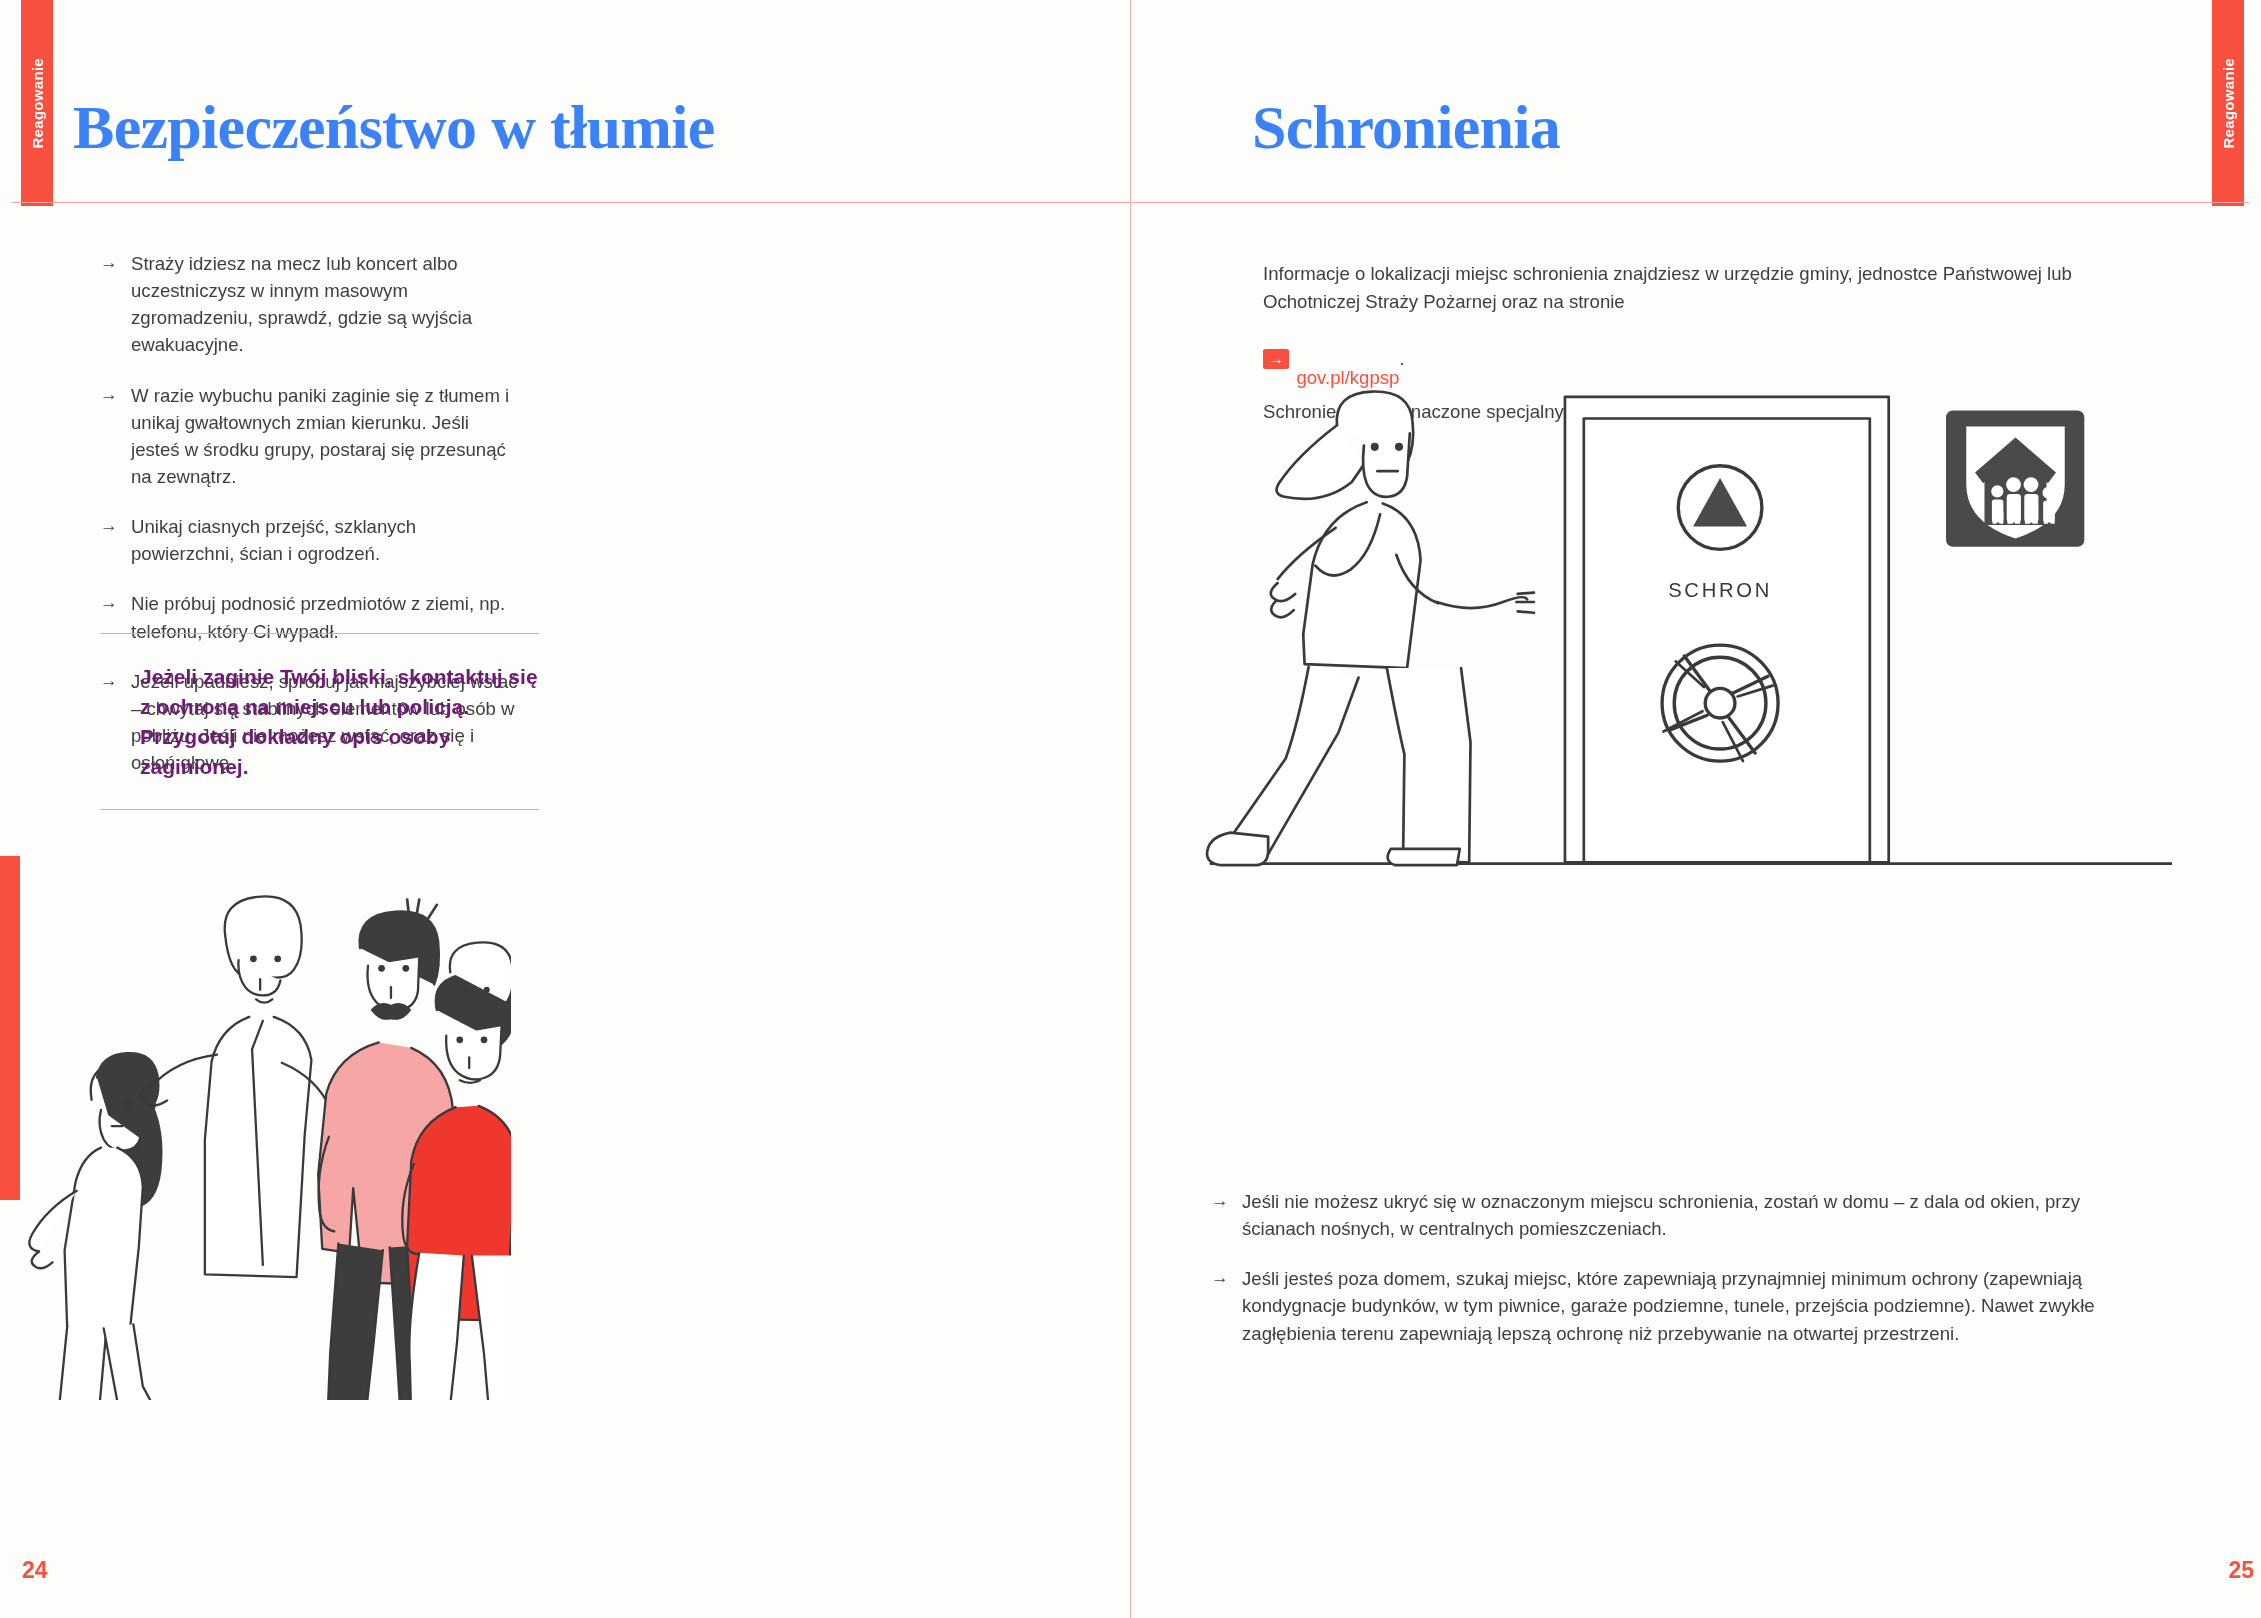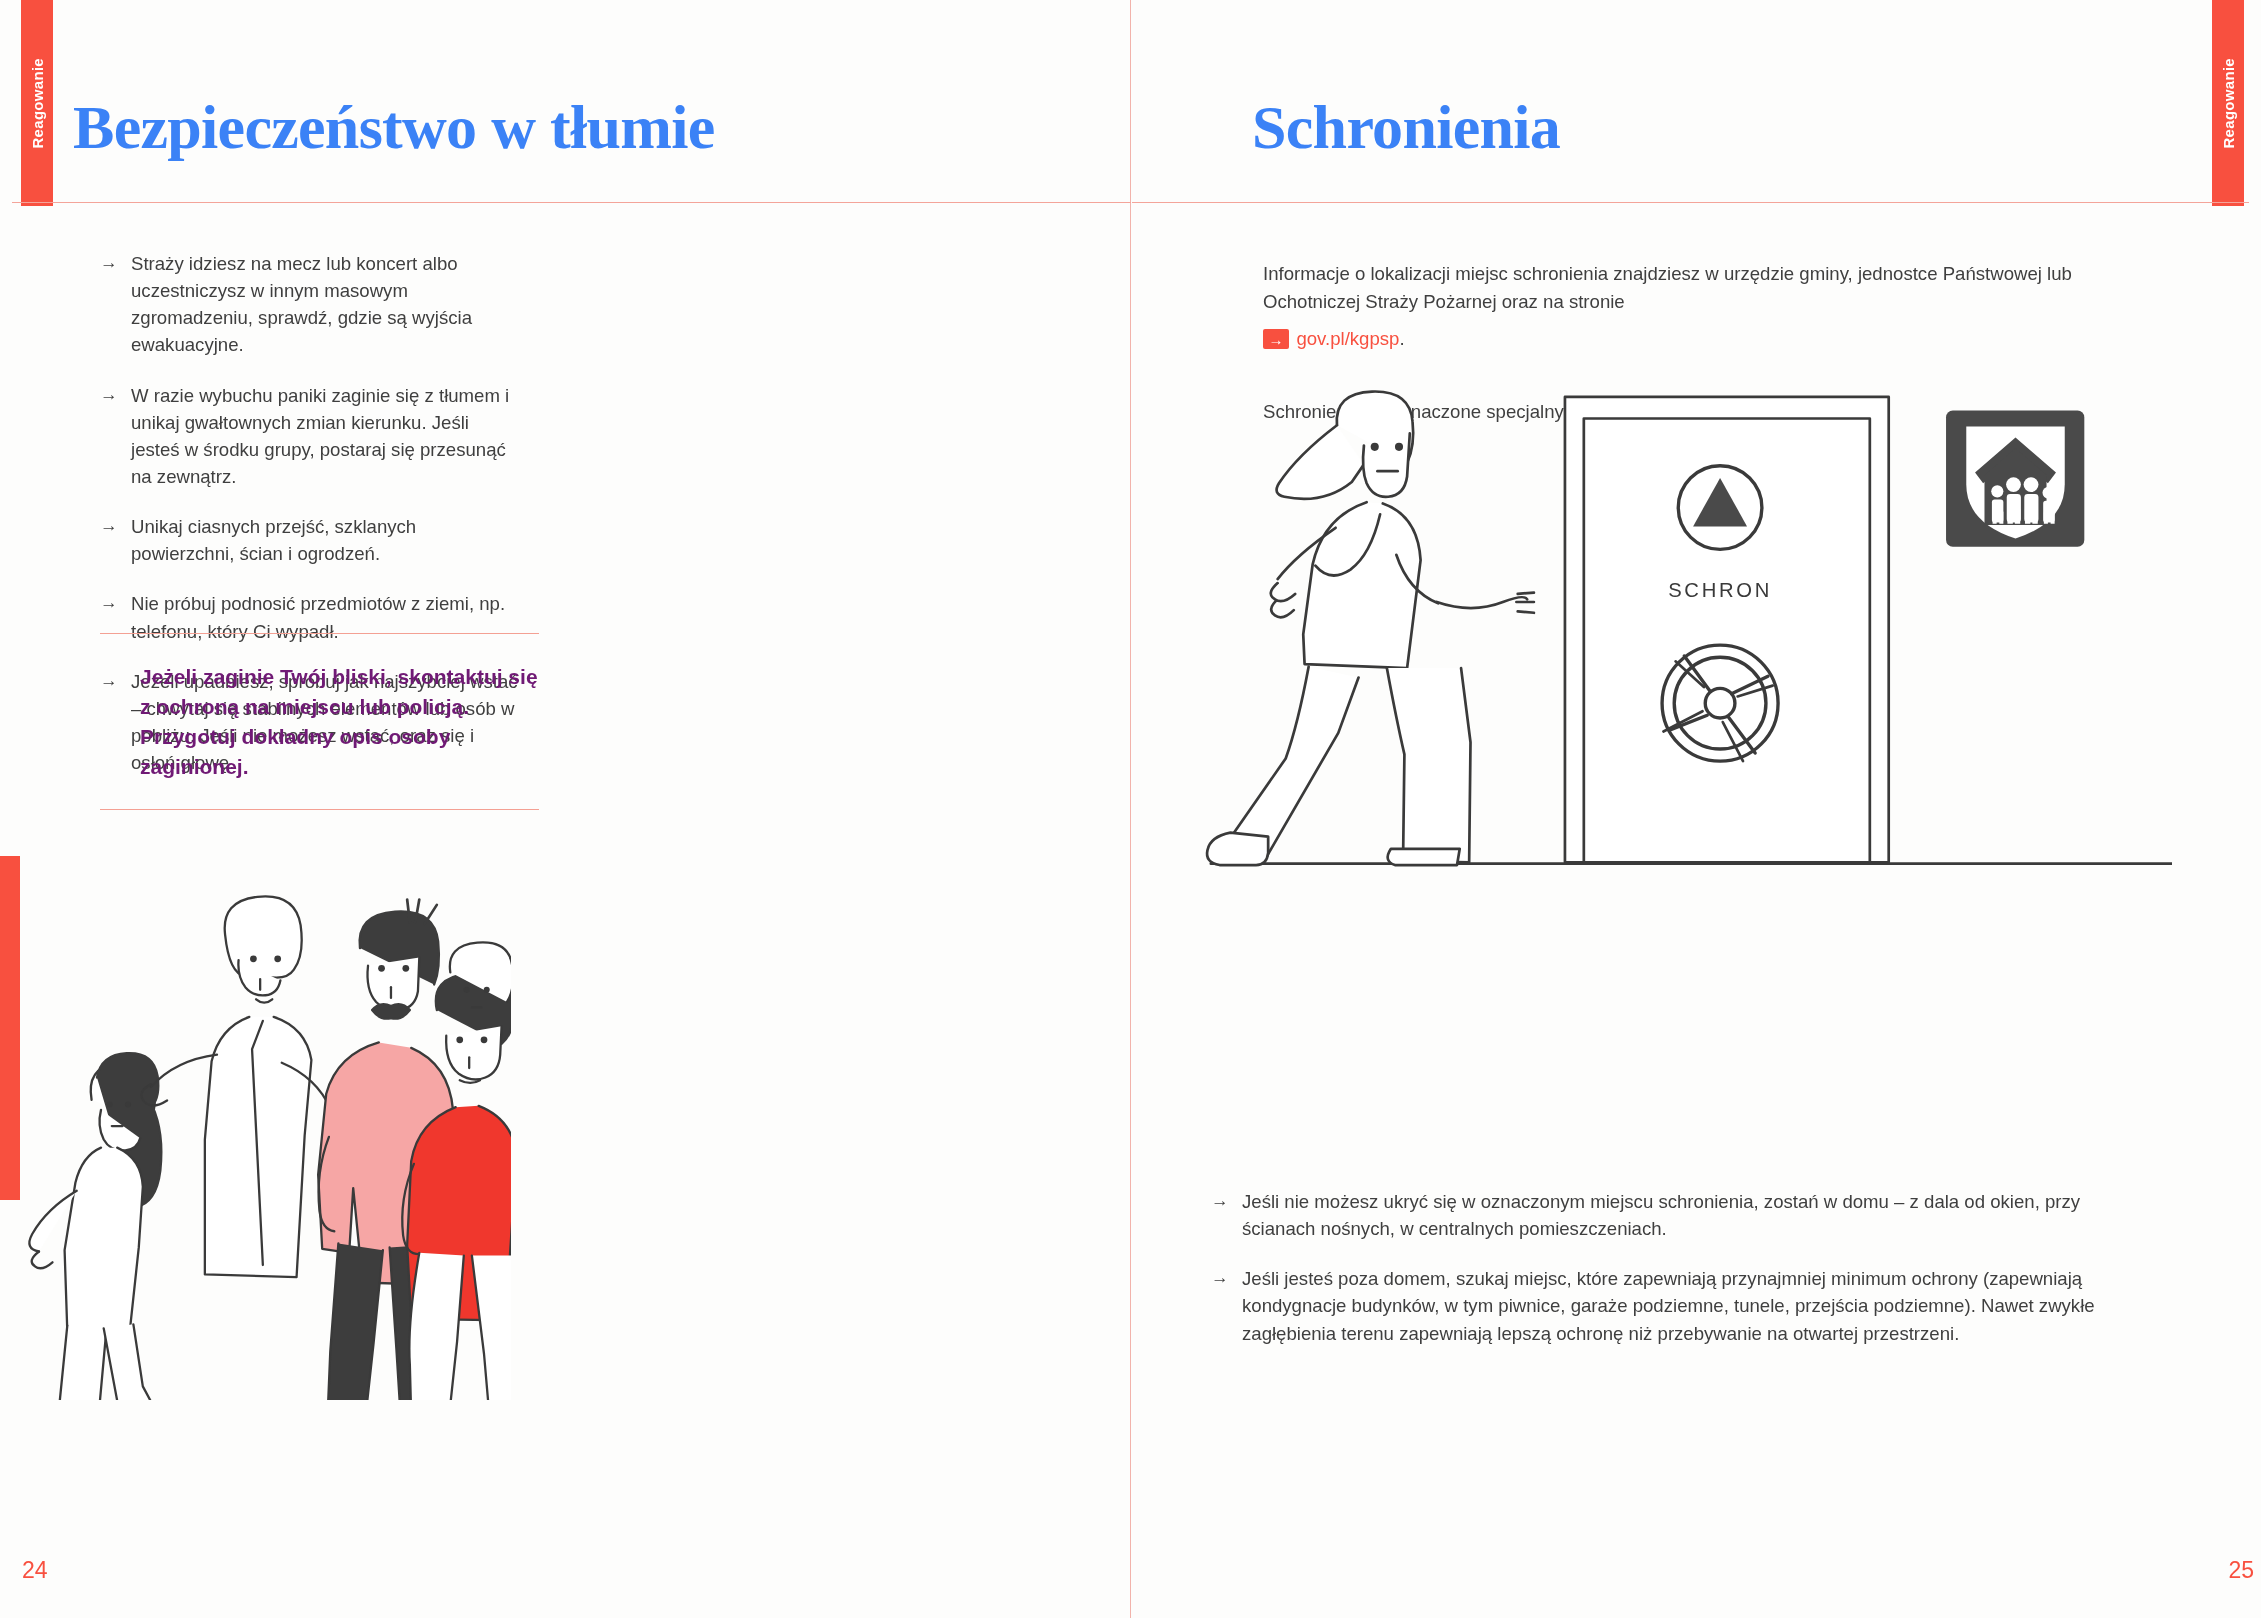--- a/index.html
+++ b/index.html
@@ -87,40 +87,40 @@
 
   
   .left-red-strip {
     position:absolute; left:0; top:856px; width:20px; height:344px;
     background:#f8503f;
   }
 
   
   .pagenum {
     position:absolute; bottom:35px;
-    font-size:23px; font-weight:normal; color:#f8503f;
+    font-size:23px; font-weight:bold; color:#f8503f;
   }
   .pagenum.left  { left:22px; }
   .pagenum.right { right:7px; }
 
   
   .rp-para {
     position:absolute; left:1263px; width:830px;
     font-size:18.6px; line-height:1.5; color:#3f3f3f;
   }
   .rp-para.p1 { top:260px; }
   .rp-para.p2 { top:398px; }
 
   .linkline { margin-top:9.4px; display:flex; align-items:center; }
   .link-badge {
     display:inline-flex; align-items:center; justify-content:center;
     width:26px; height:20px; background:#f8503f; color:#fff;
     font-size:15px; border-radius:2px; margin-right:7.4px; line-height:1;
   }
-  .link-url { color:#f8503f; font-size:18.6px; }
+  .link-url { color:#f8503f; font-size:18.6px;margin-top:39px; }
   .link-dot { color:#3f3f3f; font-size:18.6px; }
 
   .bullets.right { left:1211px; top:1188px; width:897px; }
 
   
   svg { display:block; }
   .ill { position:absolute; }
   .ill.crowd   { left:12px;  top:840px; }
   .ill.shelter { left:1140px; top:297px; }
 </style>

